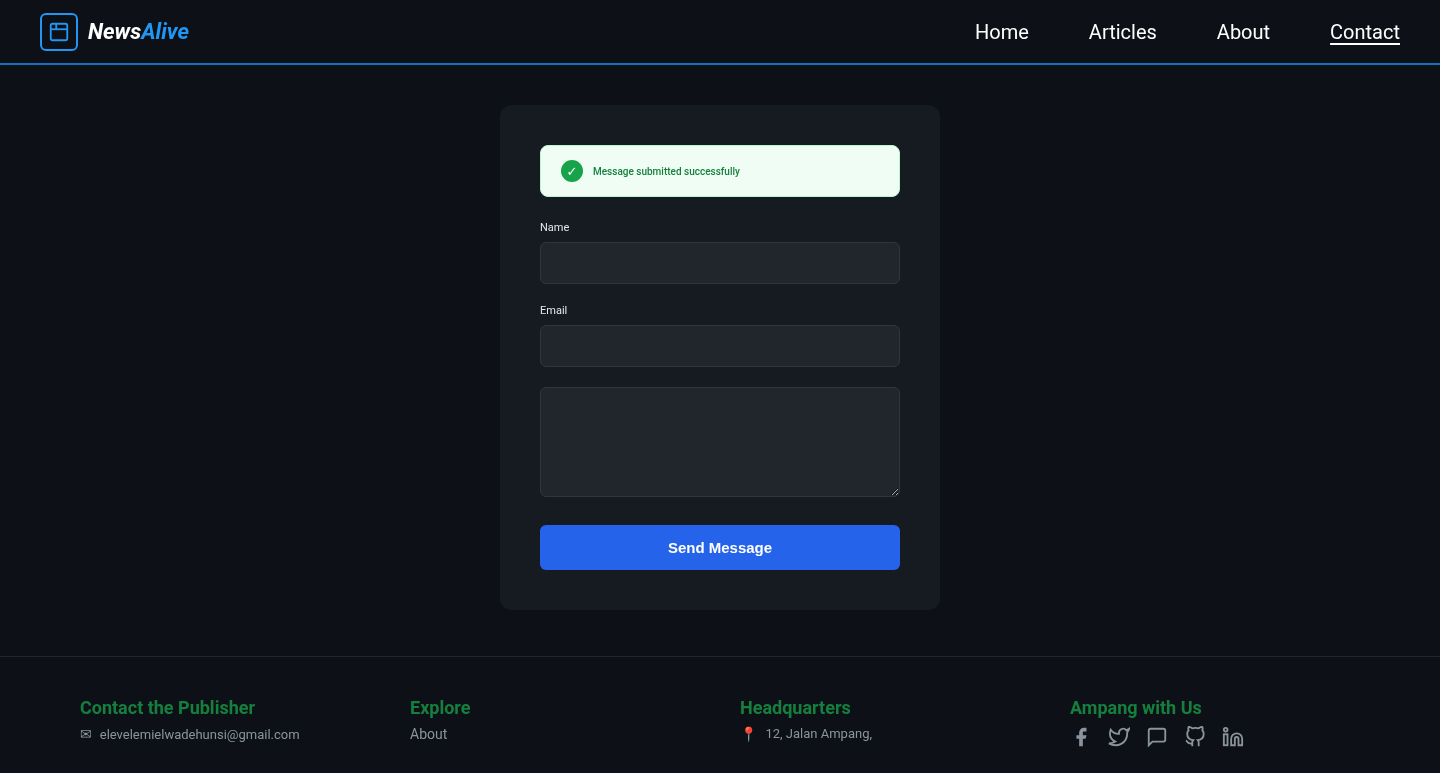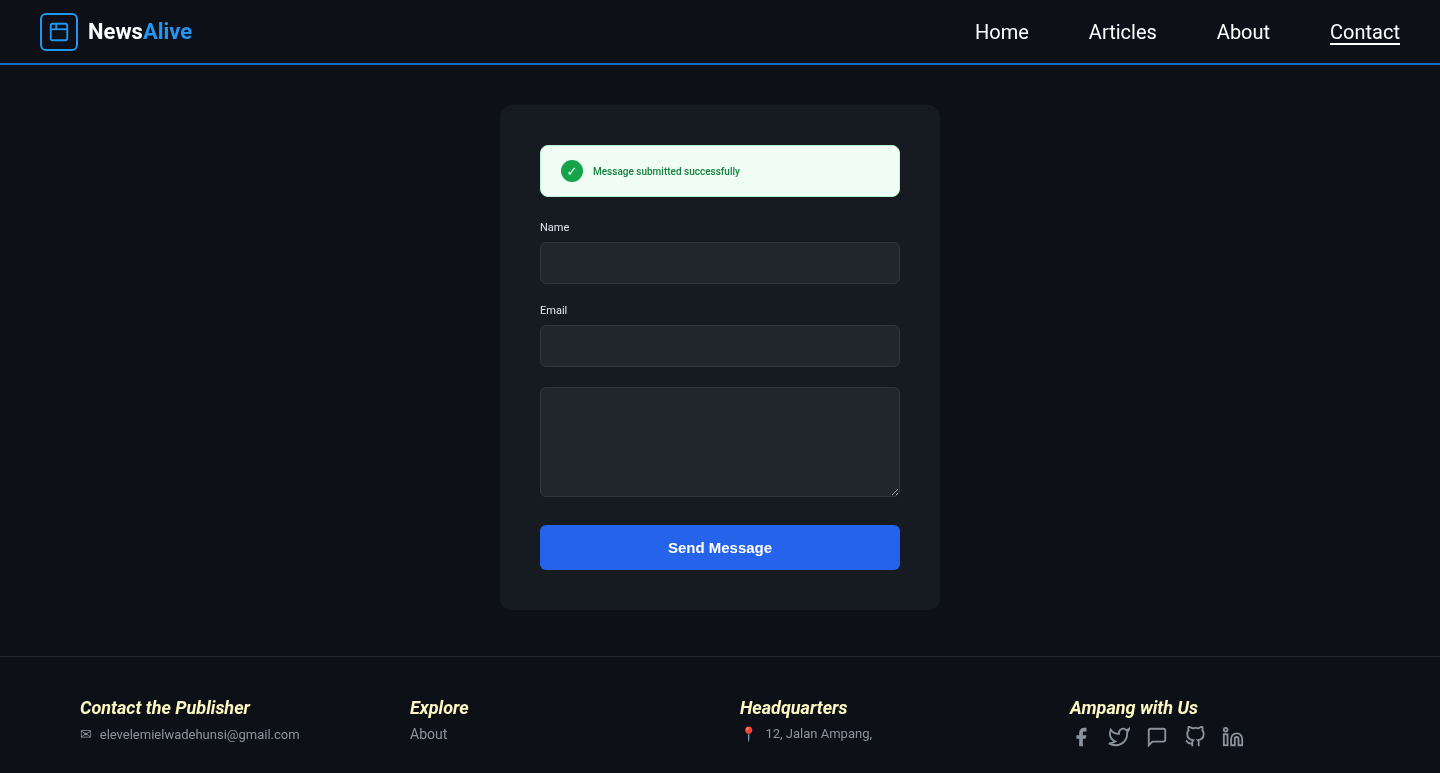--- a/index.html
+++ b/index.html
@@ -20,20 +20,21 @@
       align-items: center;
       justify-content: space-between;
       padding: 0 40px;
       height: 65px;
       flex-shrink: 0;
     }
     .navbar-logo {
       display: flex;
       align-items: center;
       gap: 10px;
+      font-style: italic;
     }
     .navbar-logo-icon {
       width: 38px;
       height: 38px;
       border: 2px solid #2196f3;
       border-radius: 6px;
       display: flex;
       align-items: center;
       justify-content: center;
       color: #2196f3;
@@ -161,23 +162,22 @@
       flex-shrink: 0;
     }
     .footer-grid {
       display: grid;
       grid-template-columns: 1fr 1fr 1fr 1fr;
       gap: 40px;
     }
     .footer-section-title {
       font-size: 18px;
       font-weight: 700;
-      color: #fef9c3;
+      color: #15803d;
       margin-bottom: 8px;
-      font-style: italic;
     }
     .footer-link {
       color: #8b949e;
       text-decoration: none;
       font-size: 14px;
       display: block;
       margin-bottom: 8px;
     }
     .footer-contact-item {
       display: flex;

